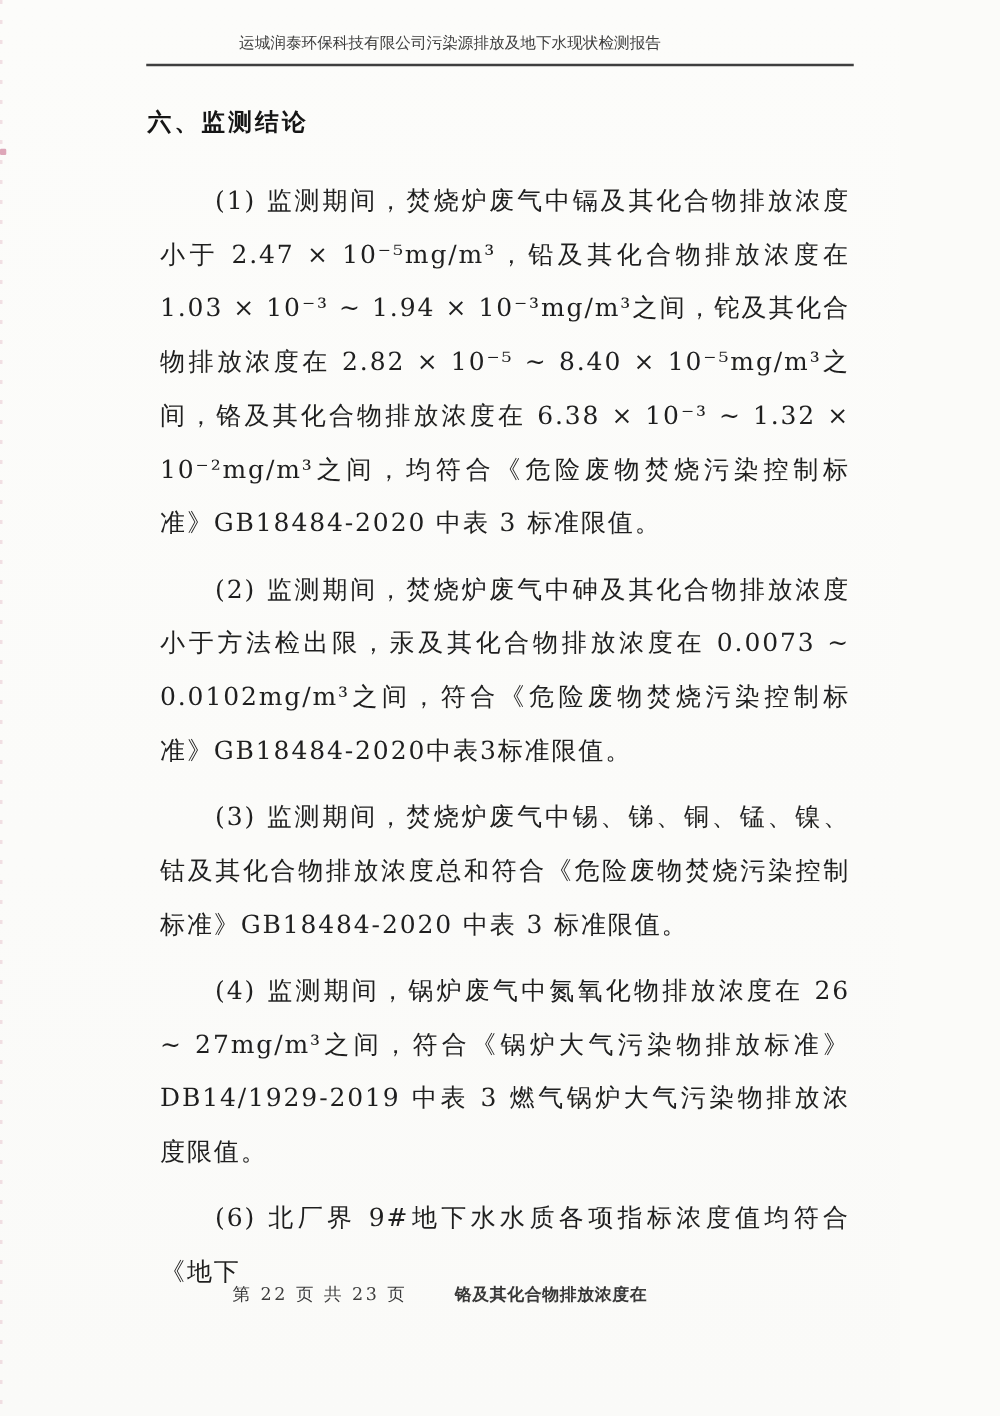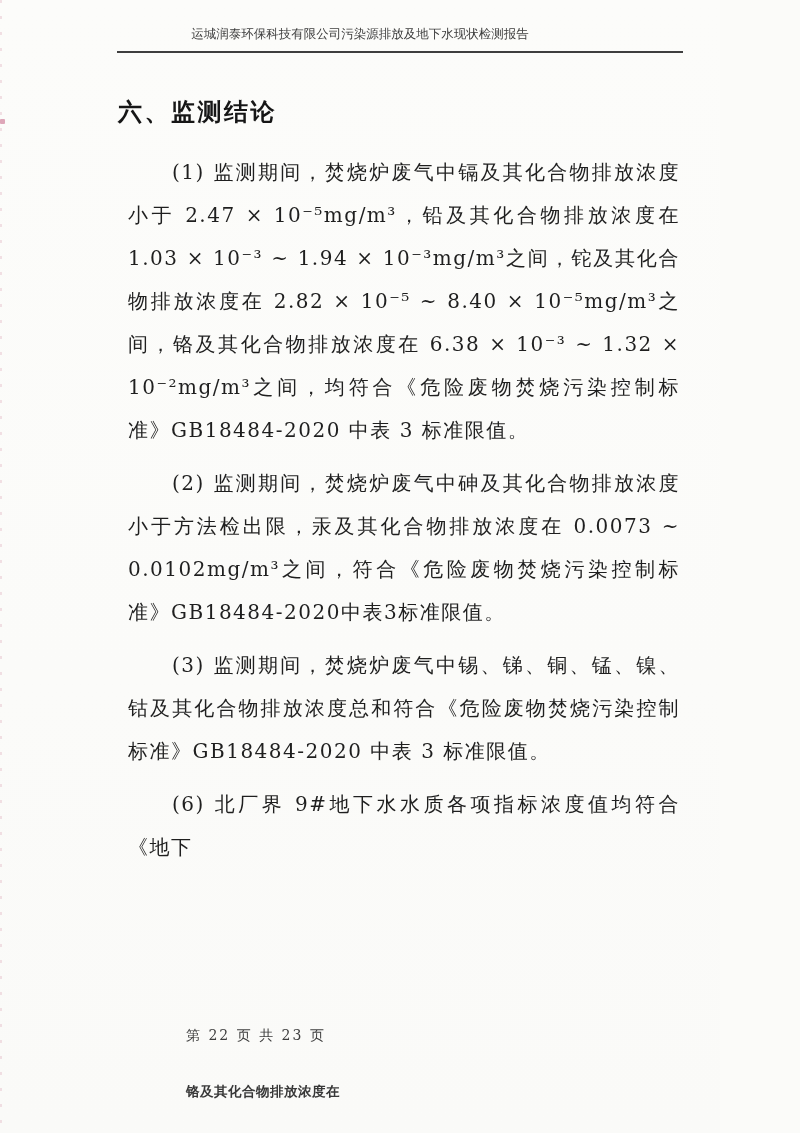--- a/index.html
+++ b/index.html
@@ -56,45 +56,44 @@
     height: 2px;
     background: #3f3f3f;
   }
   main {
     position: absolute;
     left: 118px;
     top: 86px;
     width: 572px;
   }
   h1.section-heading {
-    margin: 12px 0 26px 0;
-    font-size: 24px;
+    margin: 0 0 26px 0;
+    font-size: 19px;
     line-height: 27px;
     font-weight: bold;
     color: #161616;
     letter-spacing: 2.5px;
-    font-family: Liberation Sans, sans-serif;
+    font-family: Liberation Mono, monospace;
   }
   p.body-para {
     margin: 10px;
     font-size: 20px;
     line-height: 43px;
     color: #1f1f1f;
     text-align: justify;
     text-indent: 2.2em;
     letter-spacing: 1.5px;
   }
   footer {
     position: absolute;
     top: 1027px;
     left: 186px;
     display: flex;
     align-items: baseline;
     gap: 38px;
-    flex-direction: column;
   }
   .page-num {
     font-size: 14px;
     color: #3c3c3c;
     letter-spacing: 2px;
   }
   .company {
     font-size: 13.5px;
     color: #383838;
     font-weight: 600;
@@ -116,20 +115,21 @@
 
   <main>
     <h1 class="section-heading">六、监测结论</h1>
 
     <p class="body-para">(1) 监测期间，焚烧炉废气中镉及其化合物排放浓度小于 2.47 × 10⁻⁵mg/m³，铅及其化合物排放浓度在 1.03 × 10⁻³ ~ 1.94 × 10⁻³mg/m³之间，铊及其化合物排放浓度在 2.82 × 10⁻⁵ ~ 8.40 × 10⁻⁵mg/m³之间，铬及其化合物排放浓度在 6.38 × 10⁻³ ~ 1.32 × 10⁻²mg/m³之间，均符合《危险废物焚烧污染控制标准》GB18484-2020 中表 3 标准限值。</p>
 
     <p class="body-para">(2) 监测期间，焚烧炉废气中砷及其化合物排放浓度小于方法检出限，汞及其化合物排放浓度在 0.0073 ~ 0.0102mg/m³之间，符合《危险废物焚烧污染控制标准》GB18484-2020中表3标准限值。</p>
 
     <p class="body-para">(3) 监测期间，焚烧炉废气中锡、锑、铜、锰、镍、钴及其化合物排放浓度总和符合《危险废物焚烧污染控制标准》GB18484-2020 中表 3 标准限值。</p>
 
+    <p class="body-para">(4) 监测期间，锅炉废气中氮氧化物排放浓度在 26 ~ 27mg/m³之间，符合《锅炉大气污染物排放标准》DB14/1929-2019 中表 3 燃气锅炉大气污染物排放浓度限值。</p>
 
 
     <p class="body-para">(6) 北厂界 9#地下水水质各项指标浓度值均符合《地下</p>
   </main>
 
   <footer>
     <span class="page-num">第 22 页 共 23 页</span>
     <span class="company">铬及其化合物排放浓度在</span>
   </footer>
 

